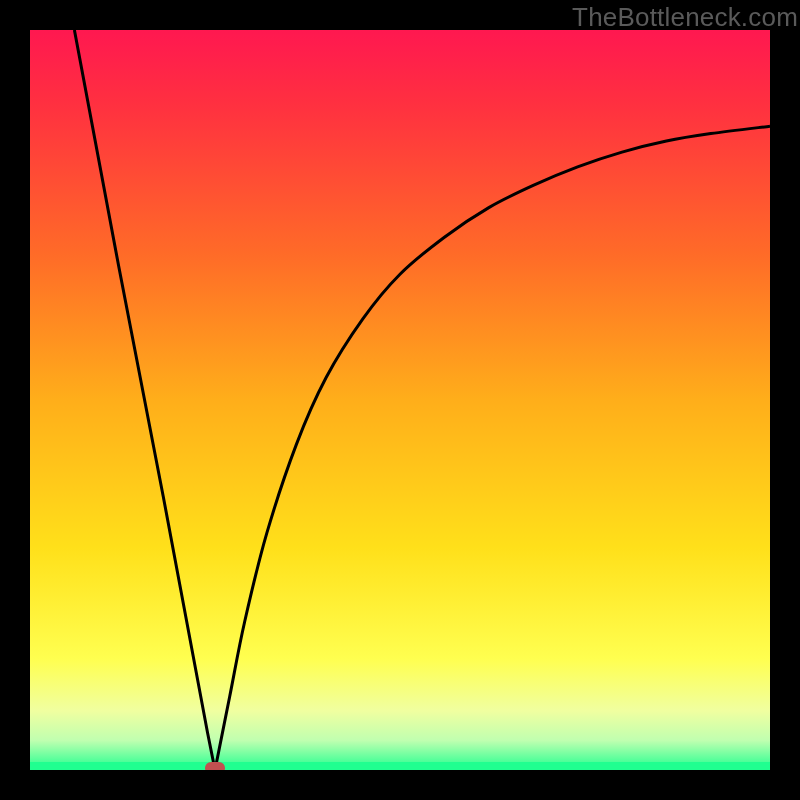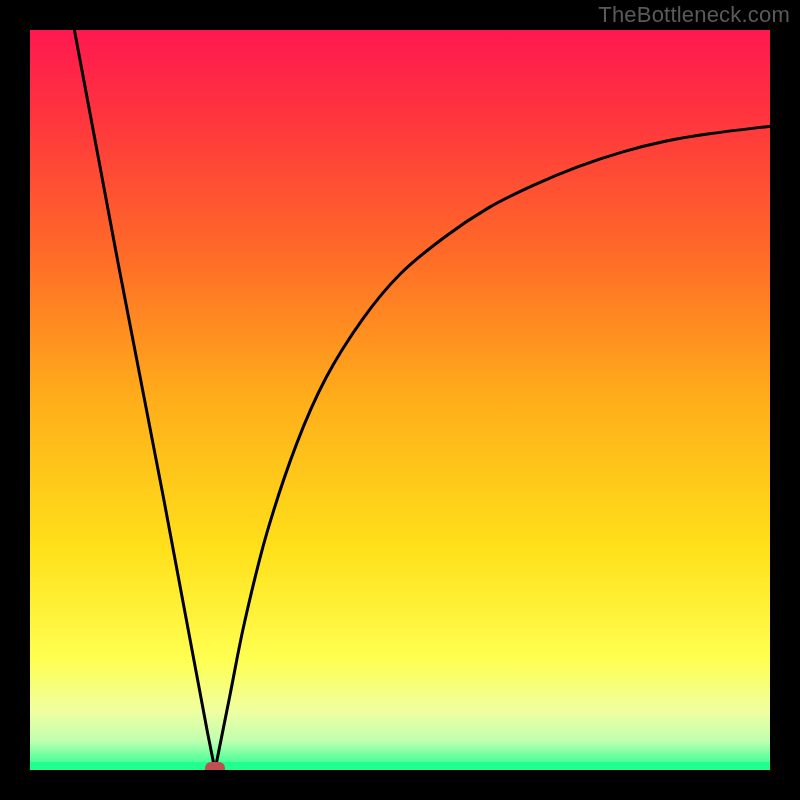--- a/index.html
+++ b/index.html
@@ -13,23 +13,23 @@
   }
   .frame {
     position: relative;
     width: 800px;
     height: 800px;
     background: #000;
   }
   .watermark {
     position: absolute;
     top: 2px;
-    right: 10px;
+    right: 2px;
     color: #5a5a5a;
-    font-size: 22px;
+    font-size: 26px;
     font-weight: 500;
     letter-spacing: 0.2px;
     z-index: 10;
   }
   .plot-area {
     position: absolute;
     left: 30px;
     top: 30px;
     width: 740px;
     height: 740px;

